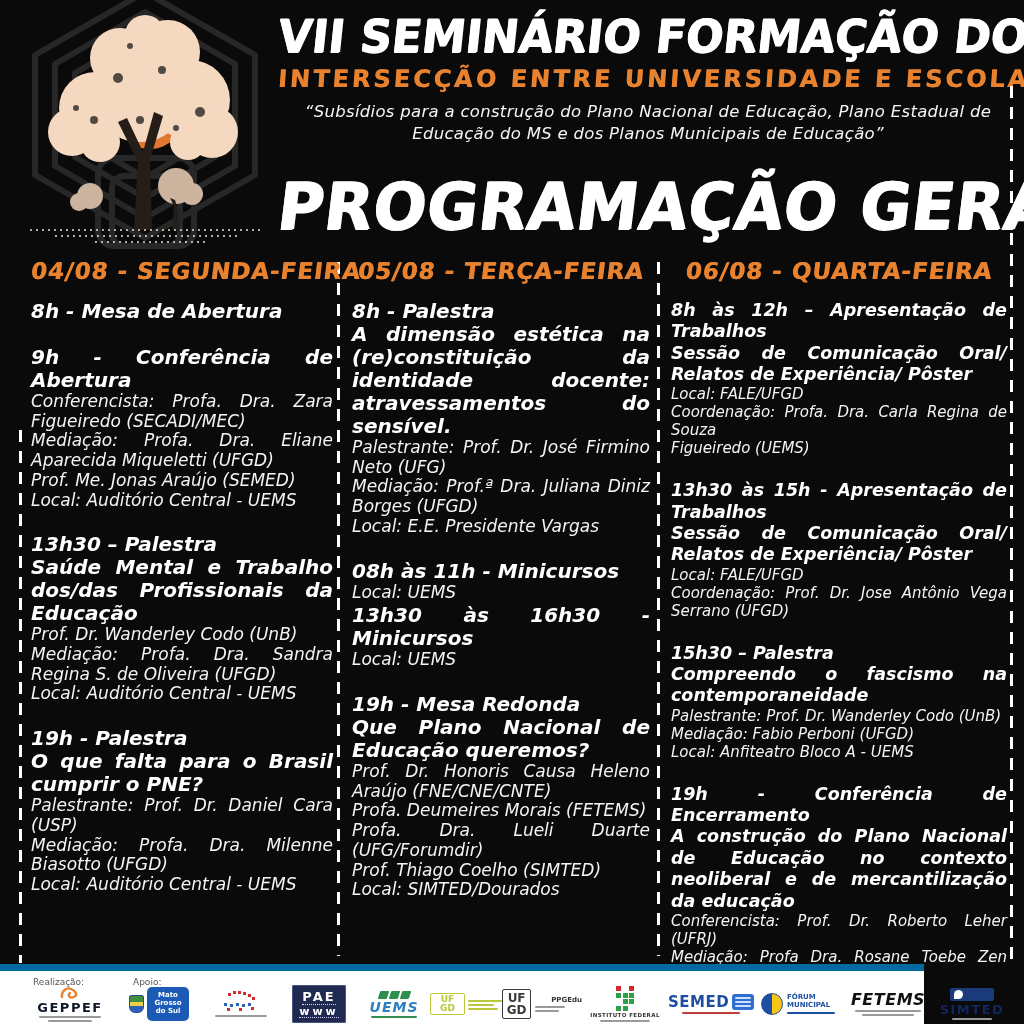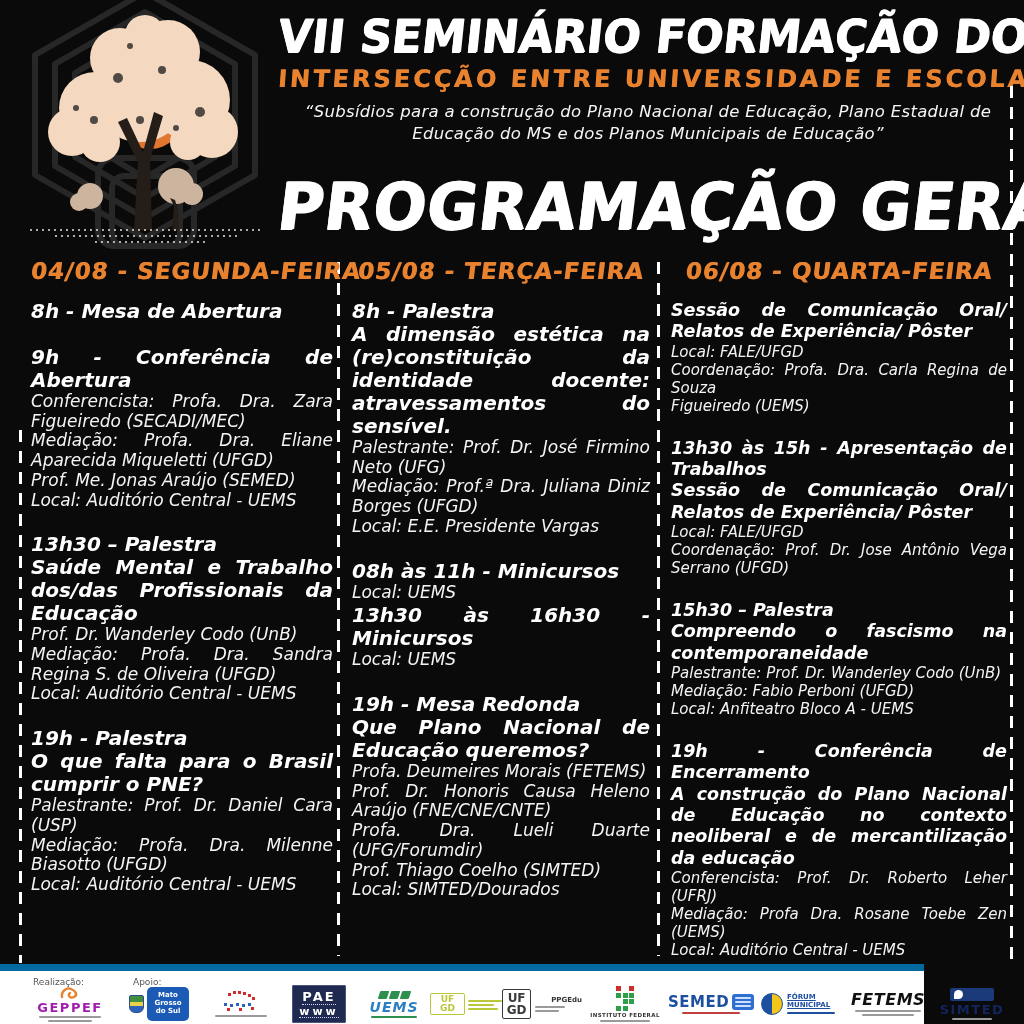--- a/index.html
+++ b/index.html
@@ -63,21 +63,21 @@
     border-top:7px solid #0369a1;color:#333;
   }
   .foot-label{position:absolute;top:6px;font-size:9px;color:#555;}
   #lbl-realizacao{left:33px;}
   #lbl-apoio{left:133px;}
   .logos{position:absolute;left:24px;top:14px;width:990px;display:flex;align-items:center;}
   .logo{display:flex;flex-direction:column;align-items:center;justify-content:center;line-height:1;}
   .capbar{background:#9a9a9a;height:2px;margin-top:2px;border-radius:1px;}
   
   .lg-geppef{width:92px;}
-  .lg-geppef .gname{font-size:13px;font-weight:bold;color:#a21caf;letter-spacing:1.5px;margin-top:1px;}
+  .lg-geppef .gname{font-size:13px;font-weight:bold;color:#0f172a;letter-spacing:1.5px;margin-top:1px;}
   
   .lg-ms{width:86px;flex-direction:row;gap:3px;}
   .ms-shield{width:13px;height:16px;background:linear-gradient(180deg,#3f8f3f 0 40%,#e7d24a 40% 60%,#2e62b8 60% 100%);border-radius:2px 2px 6px 6px;border:1px solid #2a4d8f;}
   .ms-box{width:38px;height:30px;background:#1c5bb5;border-radius:5px;color:#fff;font-size:7px;font-weight:bold;display:flex;align-items:center;justify-content:center;text-align:center;line-height:1.1;padding:2px;}
   
   .lg-mosaic{width:78px;}
   
   .lg-pae{width:78px;}
   .pae-box{width:54px;height:38px;background:#20294f;border-radius:2px;display:flex;flex-direction:column;align-items:center;justify-content:center;box-shadow:inset 0 0 0 1px #4a5480;}
   .pae-box .t1{color:#fff;font-size:13px;font-weight:bold;letter-spacing:2px;border-bottom:1px dotted #cfd4ff;padding-bottom:1px;}
@@ -108,21 +108,21 @@
   .lg-semed{width:86px;}
   .semed-row{display:flex;align-items:center;gap:3px;}
   .semed-name{font-size:15px;font-weight:bold;color:#1d4fa0;letter-spacing:0.5px;}
   .semed-box{width:16px;height:16px;background:#2f6fd0;border-radius:3px;display:flex;flex-direction:column;justify-content:center;gap:2px;padding:0 3px;}
   .semed-box i{height:2px;background:#cfe0ff;border-radius:1px;}
   .lg-semed .capbar{background:#c04040;width:58px;}
   
   .lg-forum{width:92px;flex-direction:row;gap:4px;}
   .forum-circle{width:20px;height:20px;border-radius:50%;background:conic-gradient(#f5c518 0 50%,#1d4fa0 50% 100%);border:1px solid #1d4fa0;}
   .forum-side{display:flex;flex-direction:column;align-items:flex-start;}
-  .forum-name{font-size:7px;font-weight:bold;color:#1d4fa0;line-height:1.1;width:52px;text-decoration:underline;}
+  .forum-name{font-size:7px;font-weight:bold;color:#1d4fa0;line-height:1.1;width:52px;}
   .forum-side .capbar{background:#1d4fa0;width:48px;}
   
   .lg-fetems{width:84px;}
   .fetems-name{font-size:16px;font-weight:bold;font-style:italic;color:#111;letter-spacing:0.5px;}
   .lg-fetems .capbar{width:66px;}
   
   .lg-simted{width:84px;}
   .simted-flag{width:44px;height:13px;background:#1b3a7a;border-radius:2px;position:relative;margin-bottom:2px;}
   .simted-flag i{position:absolute;left:4px;top:2px;width:9px;height:9px;background:#fff;border-radius:50% 50% 50% 0;}
   .simted-name{font-size:13px;font-weight:bold;color:#12255e;letter-spacing:1.5px;}
@@ -242,30 +242,31 @@
           <p class="line bold">08h às 11h - Minicursos</p>
           <p class="line">Local: UEMS</p>
         </div>
         <div class="session">
           <p class="line bold">13h30 às 16h30 - Minicursos</p>
           <p class="line">Local: UEMS</p>
         </div>
         <div class="session">
           <p class="line bold">19h - Mesa Redonda</p>
           <p class="line bold">Que Plano Nacional de Educação queremos?</p>
+          <p class="line">Prof. Dr. Honoris Causa Heleno Araújo (FNE/CNE/CNTE)</p>
           <p class="line">Profa. Deumeires Morais (FETEMS)</p>
-          <p class="line">Prof. Dr. Honoris Causa Heleno Araújo (FNE/CNE/CNTE)</p>
           <p class="line">Profa. Dra. Lueli Duarte (UFG/Forumdir)</p>
           <p class="line">Prof. Thiago Coelho (SIMTED)</p>
           <p class="line">Local: SIMTED/Dourados</p>
         </div>
       </div>
       <div class="column col3">
         <div class="day-header">06/08 - QUARTA-FEIRA</div>
         <div class="session">
+          <p class="line bold">8h às 12h – Apresentação de Trabalhos</p>
           <p class="line bold">Sessão de Comunicação Oral/ Relatos de Experiência/ Pôster</p>
           <p class="line">Local: FALE/UFGD</p>
           <p class="line">Coordenação: Profa. Dra. Carla Regina de Souza</p>
           <p class="line">Figueiredo (UEMS)</p>
         </div>
         <div class="session">
           <p class="line bold">13h30 às 15h - Apresentação de Trabalhos</p>
           <p class="line bold">Sessão de Comunicação Oral/ Relatos de Experiência/ Pôster</p>
           <p class="line">Local: FALE/UFGD</p>
           <p class="line">Coordenação: Prof. Dr. Jose Antônio Vega Serrano (UFGD)</p>

